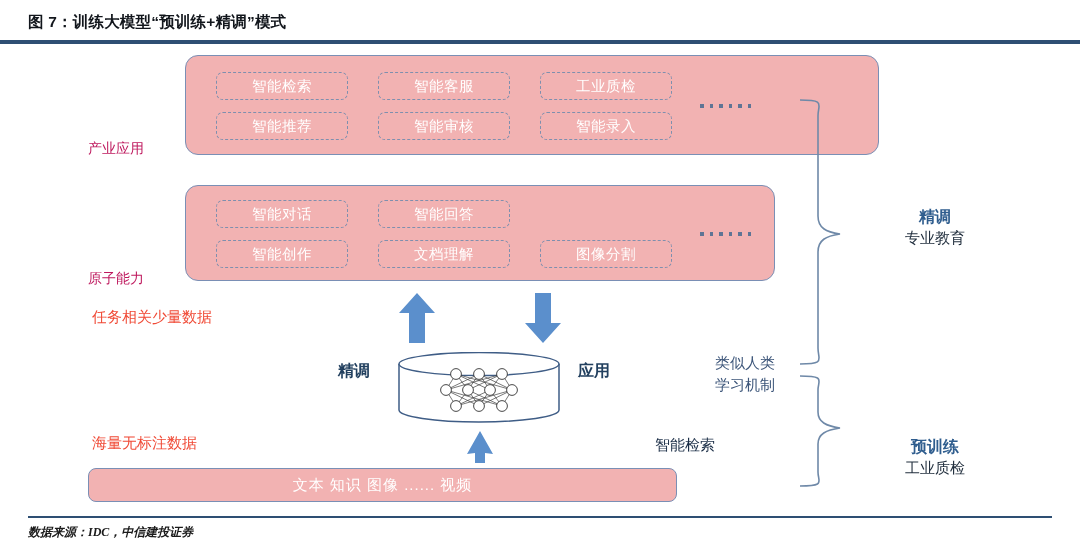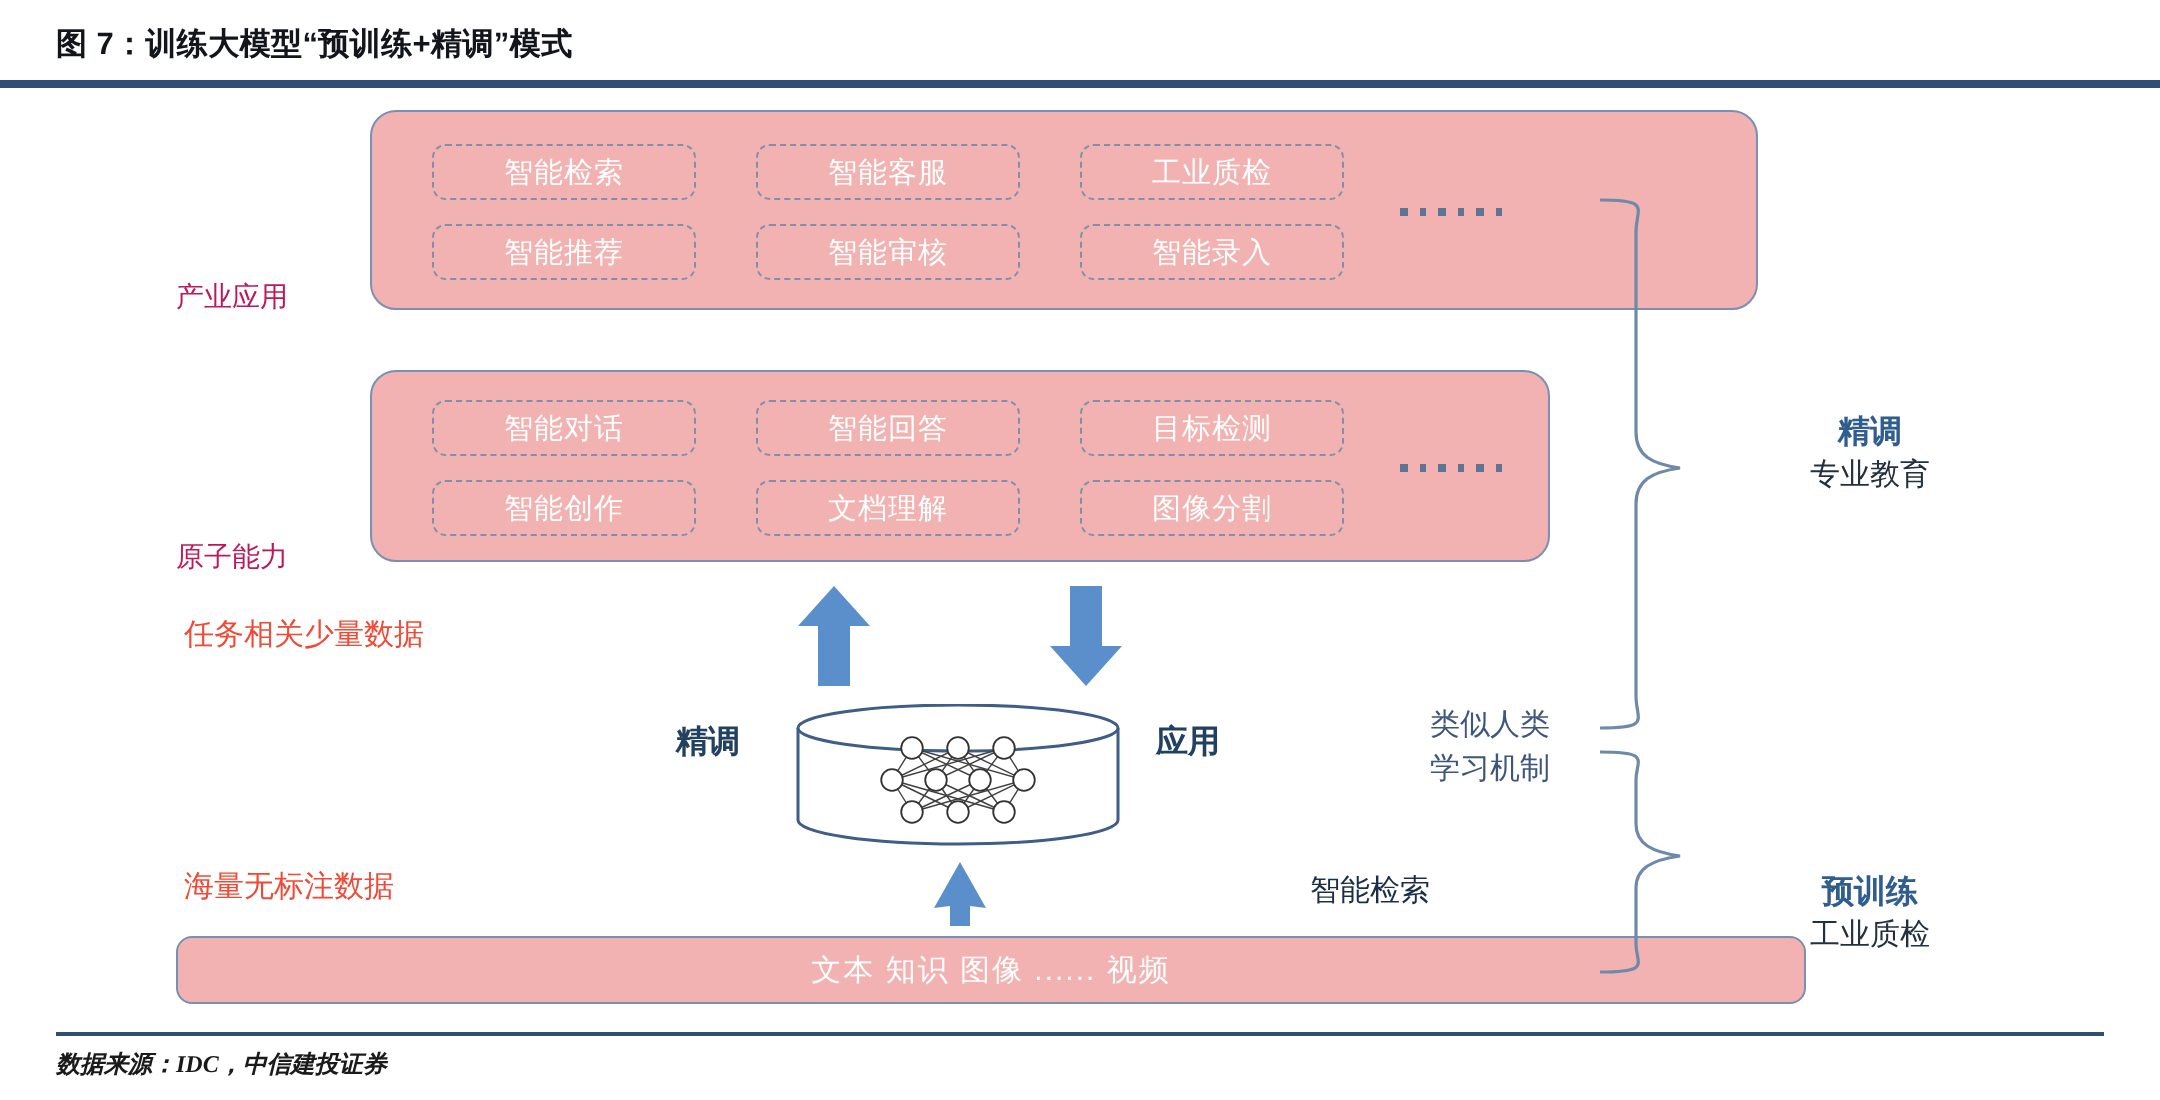--- a/index.html
+++ b/index.html
@@ -88,21 +88,21 @@
     white-space: nowrap;
   }
   #lbl-finetune-cyl { left: 338px; top: 361px; }
   #lbl-apply-cyl    { left: 578px; top: 361px; text-align: right; }
 
   
   .arrow { position: absolute; }
 
   
   #data-bar {
-    position: absolute; left: 88px; top: 468px; width: 815px; height: 34px;
+    position: absolute; left: 88px; top: 468px; width: 589px; height: 34px;
     background: #F2B2B2; border: 1.4px solid #7a8fb5; border-radius: 8px;
     display: flex; align-items: center; justify-content: center;
     color: #ffffff; font-size: 15px; letter-spacing: 1px; white-space: nowrap;
   }
   #lbl-selfsup {
     position: absolute; left: 655px; top: 436px;
     font-size: 15px; color: #1b2e47; white-space: nowrap;
   }
 
   
@@ -147,21 +147,20 @@
         <i></i>
         <i></i>
         <i></i>
         <i></i>
     </div>
   </div>
 
   <div class="pink-panel" id="panel-atomic">
     <div class="chip chip-w" style="left:30px;  top:14px;">智能对话</div>
     <div class="chip chip-w" style="left:192px; top:14px;">智能回答</div>
-    <div class="chip chip-w" style="left:354px; top:14px;">目标检测</div>
     <div class="chip chip-w" style="left:30px;  top:54px;">智能创作</div>
     <div class="chip chip-w" style="left:192px; top:54px;">文档理解</div>
     <div class="chip chip-w" style="left:354px; top:54px;">图像分割</div>
     <div class="dots" style="left:514px; top:46px;">
       <i></i>
         <i></i>
         <i></i>
         <i></i>
         <i></i>
         <i></i>

